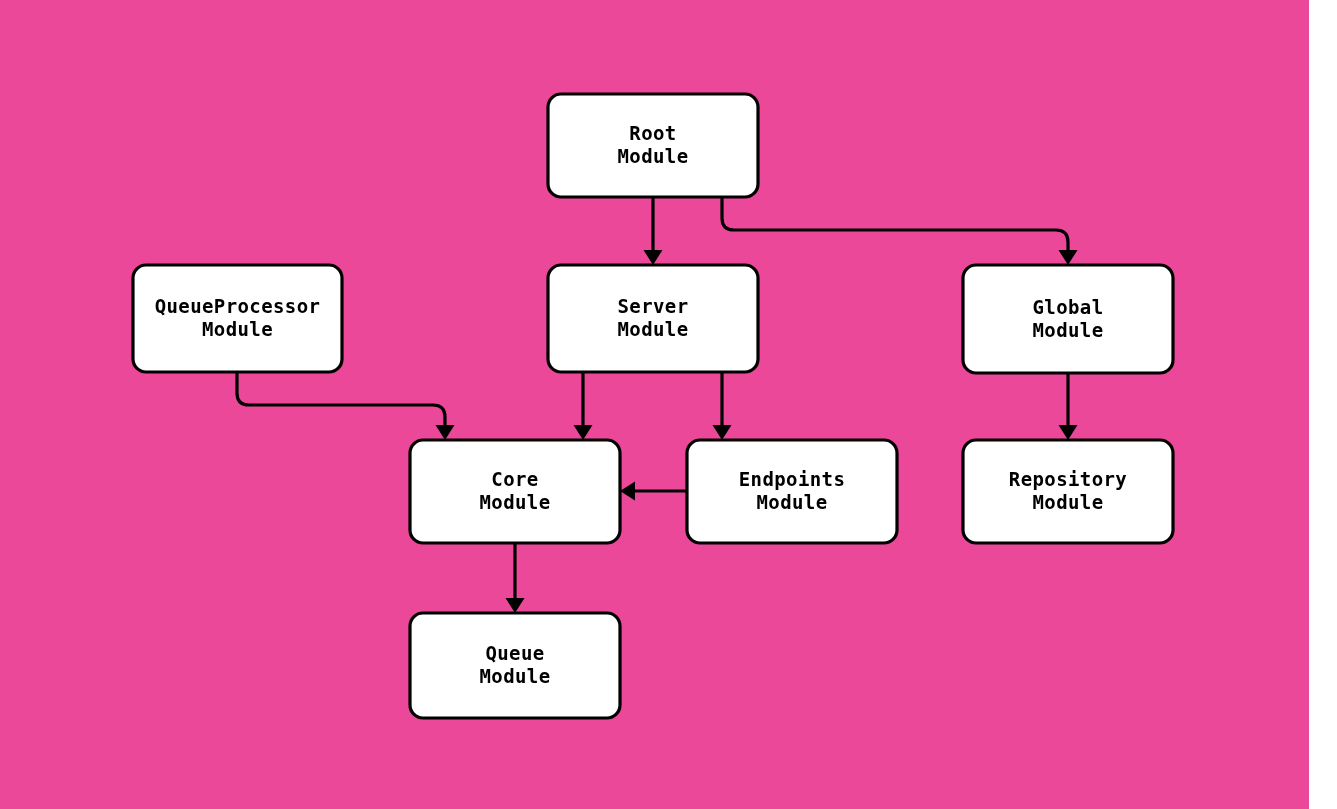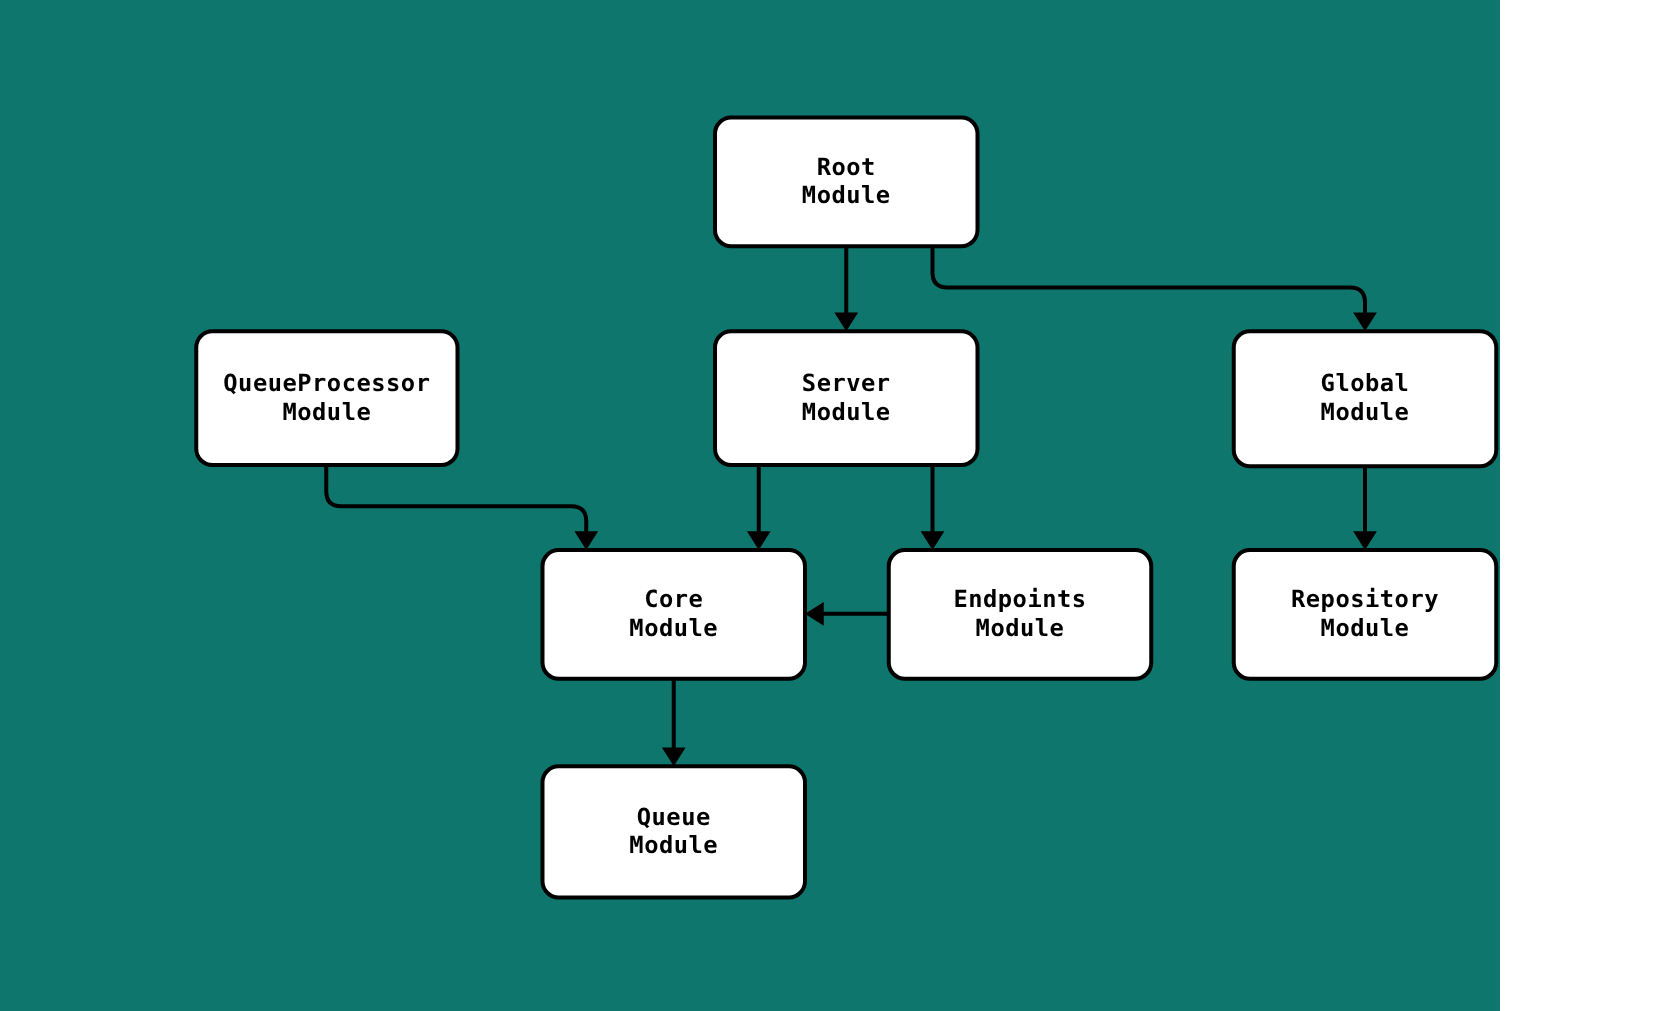--- a/index.html
+++ b/index.html
@@ -9,24 +9,23 @@
     background: #ffffff;
   }
   body {
     width: 1337px;
     height: 809px;
     font-family: "DejaVu Sans Mono", "Liberation Mono", monospace;
     overflow: hidden;
   }
   #diagram-root {
     position: relative;
-    width: 1176px;
+    width: 1309px;
     height: 809px;
-    background: #0f766e;
-    padding-left: 24px;
+    background: #ec4899;
   }
   svg#diagram-svg {
     display: block;
     width: 1337px;
     height: 809px;
   }
   .node-box {
     fill: #ffffff;
     stroke: #000000;
     stroke-width: 3.2;

